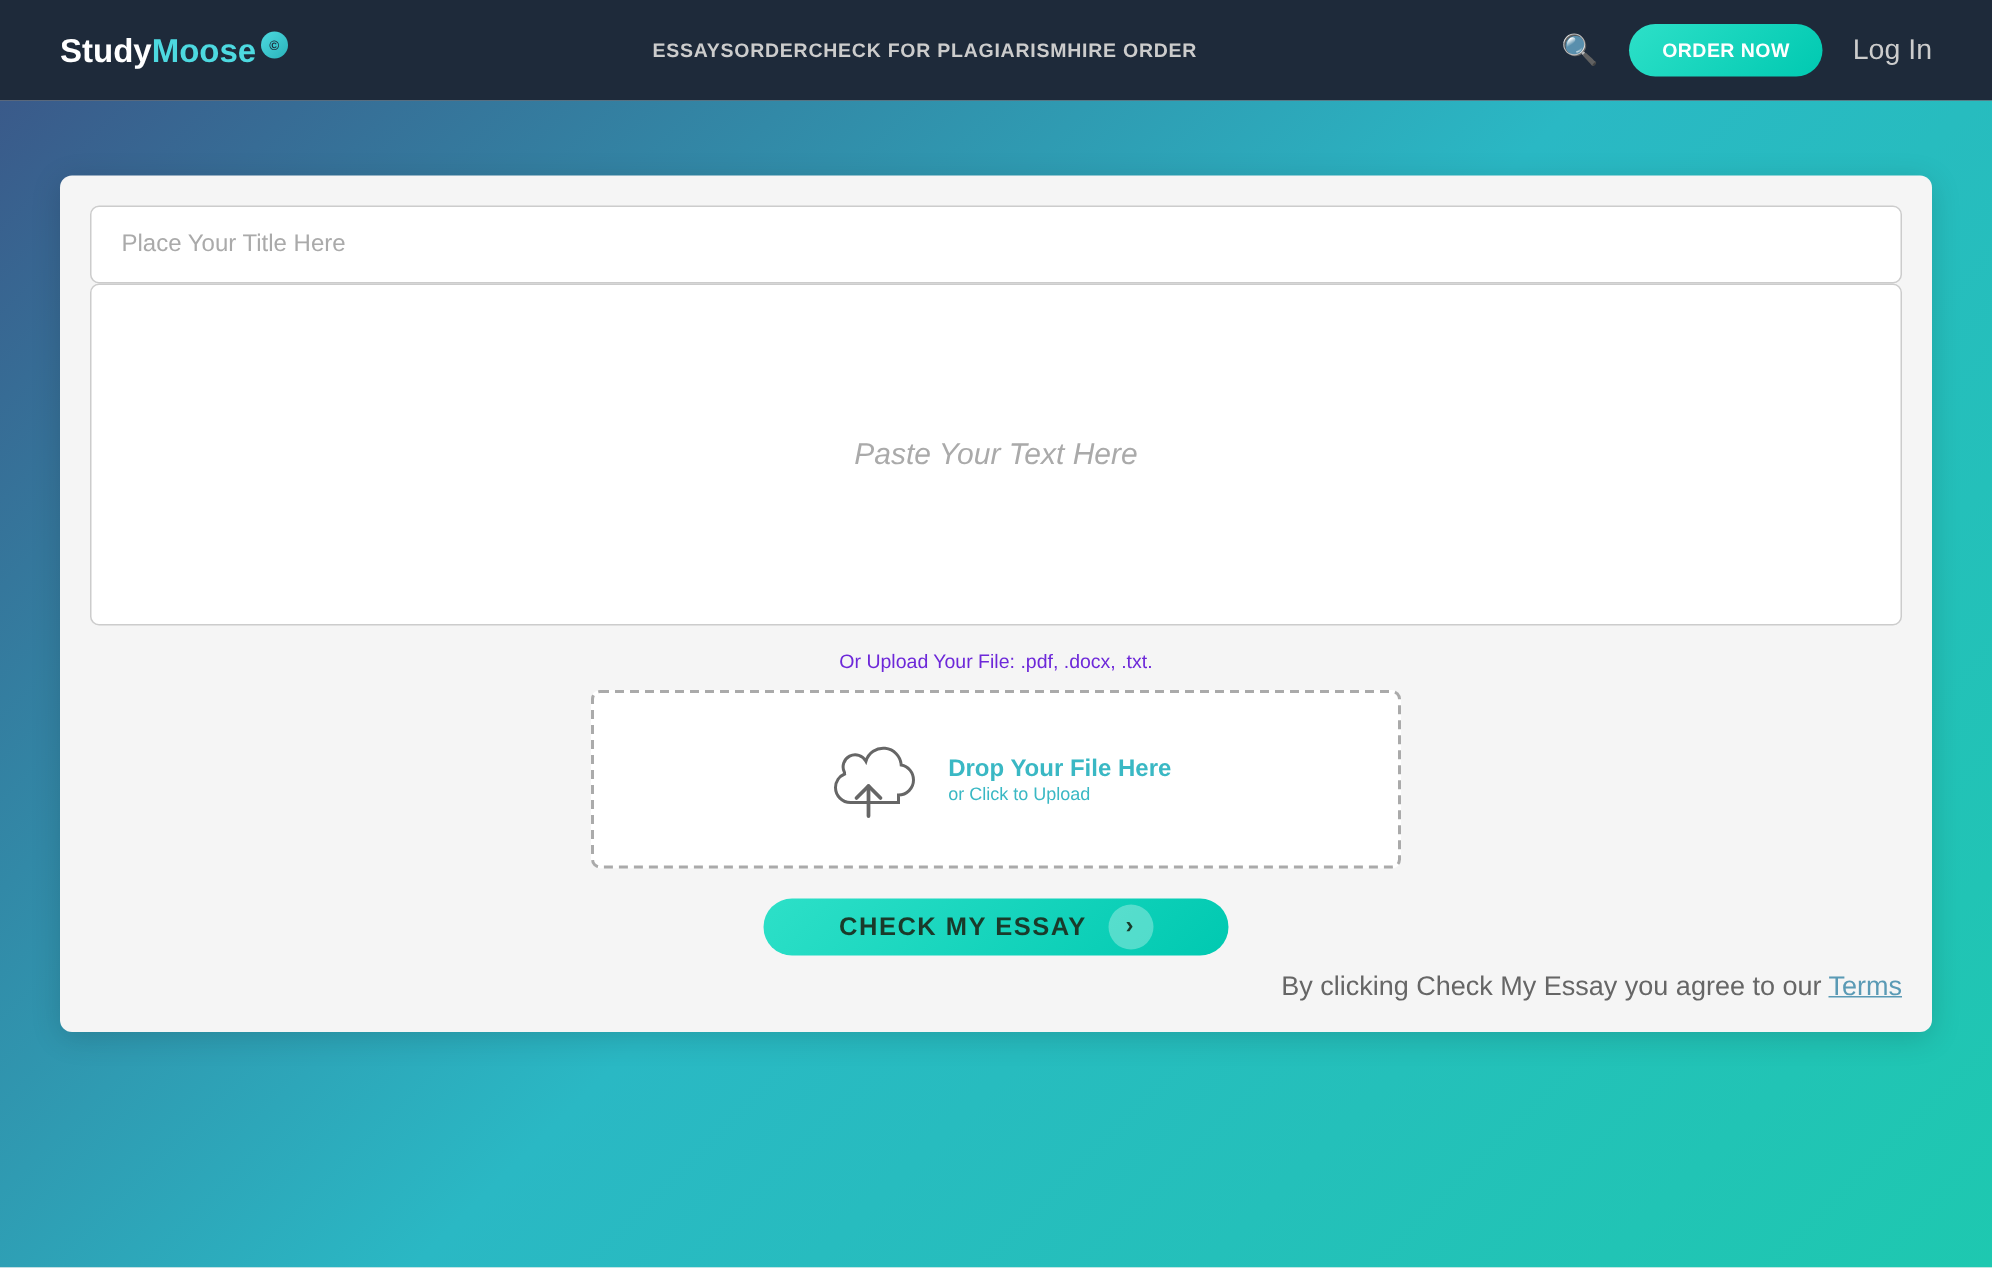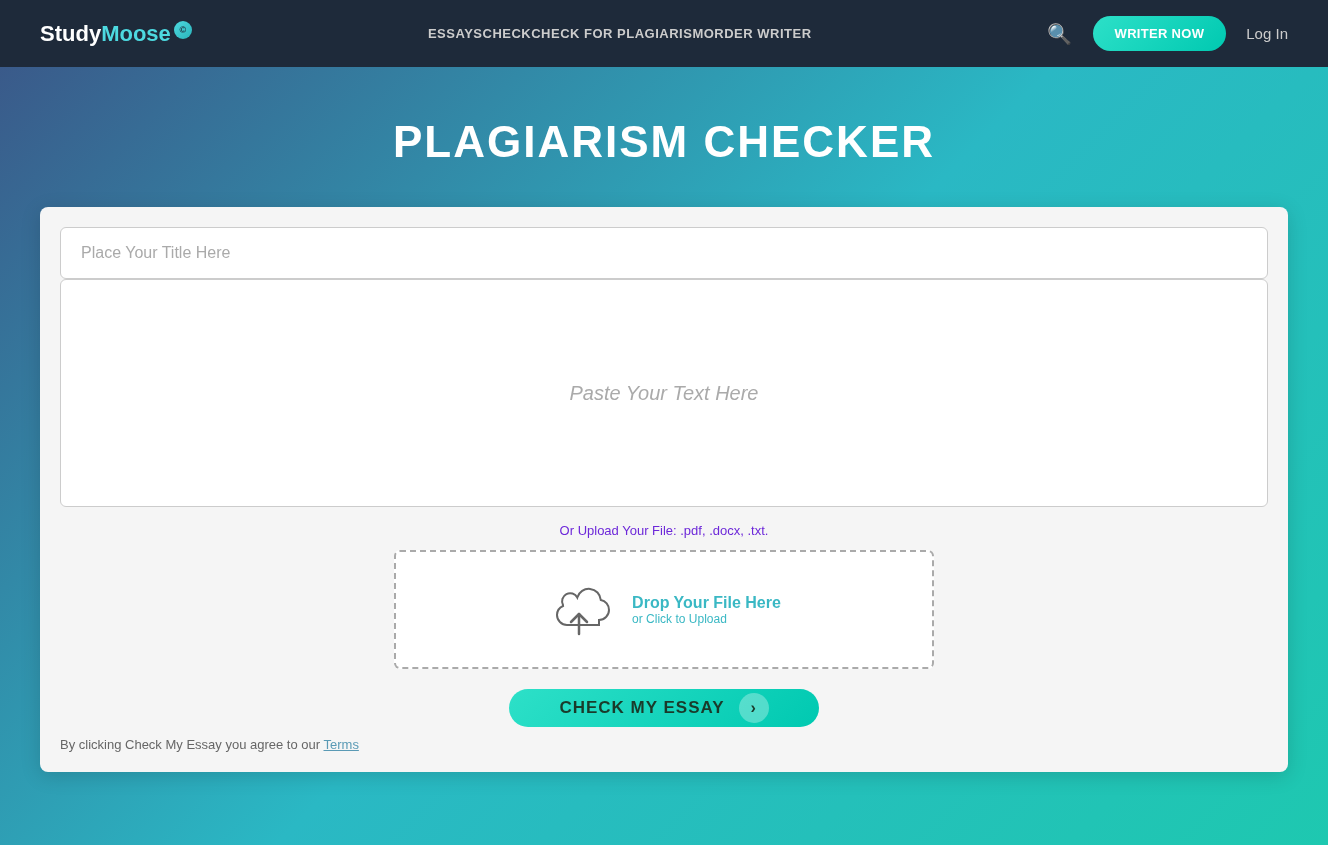--- a/index.html
+++ b/index.html
@@ -77,21 +77,21 @@
       border: none;
       border-radius: 25px;
       padding: 10px 22px;
       font-size: 13px;
       font-weight: 700;
       cursor: pointer;
       letter-spacing: 0.3px;
     }
     .login-link {
       color: #ccc;
-      font-size: 15px;
+      font-size: 19px;
       font-weight: 500;
       cursor: pointer;
       text-decoration: none;
     }
 
     
     .hero-bg {
       background: linear-gradient(135deg, #3a5a8a 0%, #2ab8c4 50%, #1ec8b0 100%);
       padding: 50px 40px 0 40px;
       min-height: 778px;
@@ -191,22 +191,22 @@
       background: rgba(255,255,255,0.3);
       border-radius: 50%;
       display: flex;
       align-items: center;
       justify-content: center;
       font-size: 16px;
       color: #1a3a2a;
     }
 
     .terms-text {
-      text-align: left;
-      font-size: 13px;
+      text-align: right;
+      font-size: 18px;
       color: #666;
     }
     .terms-link {
       color: #5a9ab5;
       text-decoration: underline;
       cursor: pointer;
     }
 
     
     .text-placeholder-wrapper {
@@ -252,34 +252,33 @@
 <header class="header">
   <div class="logo">
     <span class="logo-text">
       Study<span>Moose</span>
     </span>
     <span class="logo-circle"></span>
   </div>
 
   <nav>
     <a class="nav-link">ESSAYS</a>
-    <a class="nav-link">CHECK</a>
+    <a class="nav-link">ORDER</a>
     <a class="nav-link">CHECK FOR PLAGIARISM</a>
-    <a class="nav-link">ORDER WRITER</a>
+    <a class="nav-link">HIRE ORDER</a>
   </nav>
 
   <div class="header-right">
     <span class="search-icon">🔍</span>
-    <button class="order-btn">WRITER NOW</button>
+    <button class="order-btn">ORDER NOW</button>
     <a class="login-link">Log In</a>
   </div>
 </header>
 
 <div class="hero-bg">
-  <h1 class="page-title">PLAGIARISM CHECKER</h1>
 
   <div class="main-card">
 
     
     <input type="text" class="title-input" placeholder="Place Your Title Here" style="">
 
     
     <div class="text-placeholder-wrapper">
       <span class="text-placeholder-label">Paste Your Text Here</span>
       <textarea style=""></textarea>

